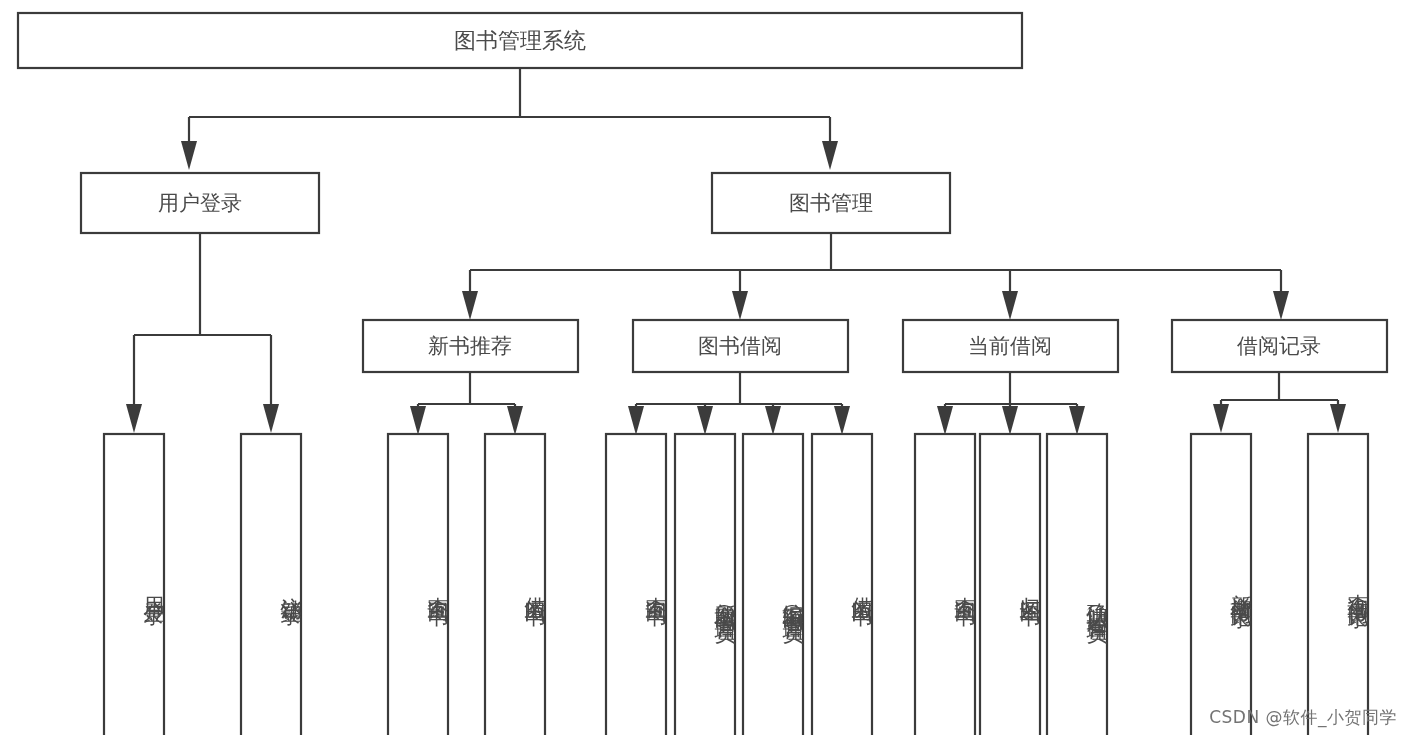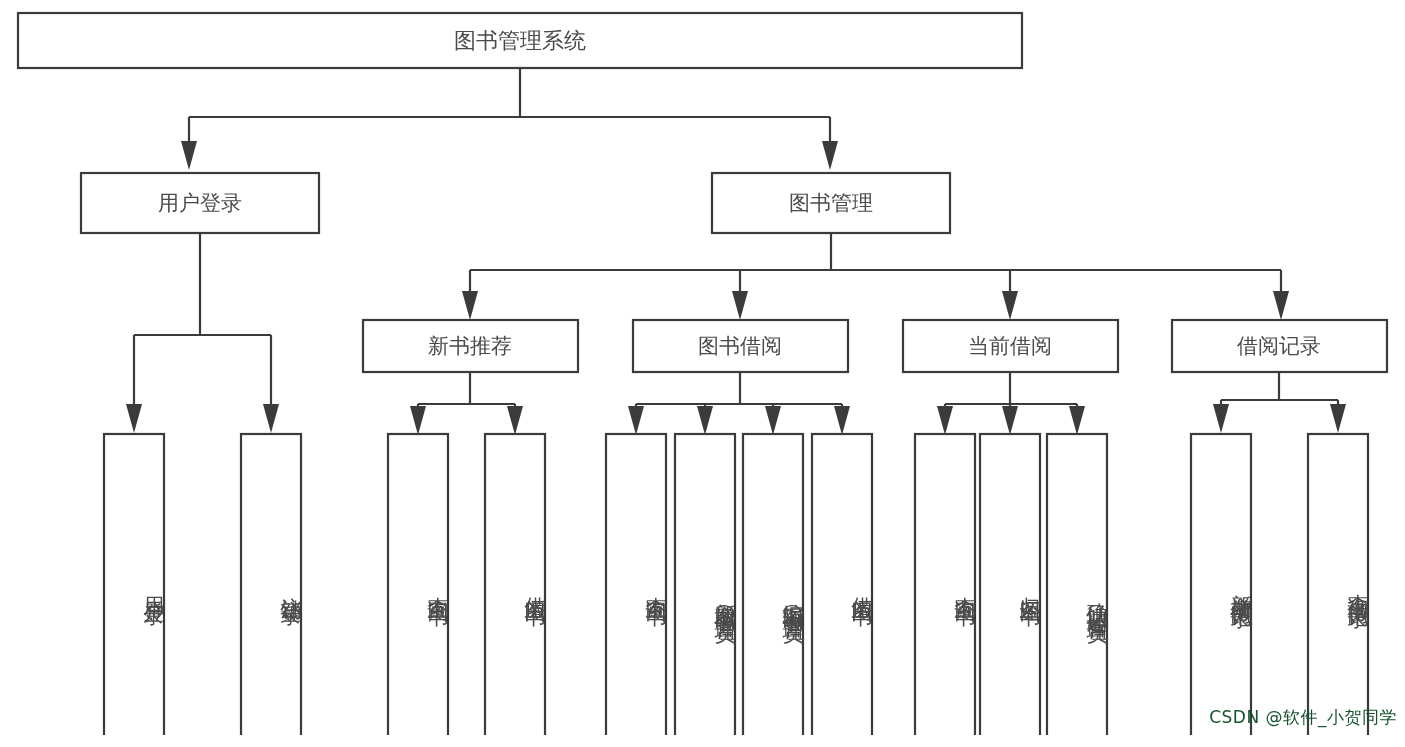--- a/index.html
+++ b/index.html
@@ -63,21 +63,21 @@
     text-align: center;
     white-space: nowrap;
     pointer-events: none;
   }
   .watermark {
     position: absolute;
     right: 8px;
     bottom: 6px;
     font-family: "DejaVu Sans", "Liberation Sans", sans-serif;
     font-size: 17px;
-    color: #14532d;
+    color: #737373;
     white-space: nowrap;
     letter-spacing: 0.5px;
   }
 </style>
 </head>
 <body>
 
 <div id="diagram-root">
 
   <svg id="tree-svg" viewBox="0 0 1405 747">

